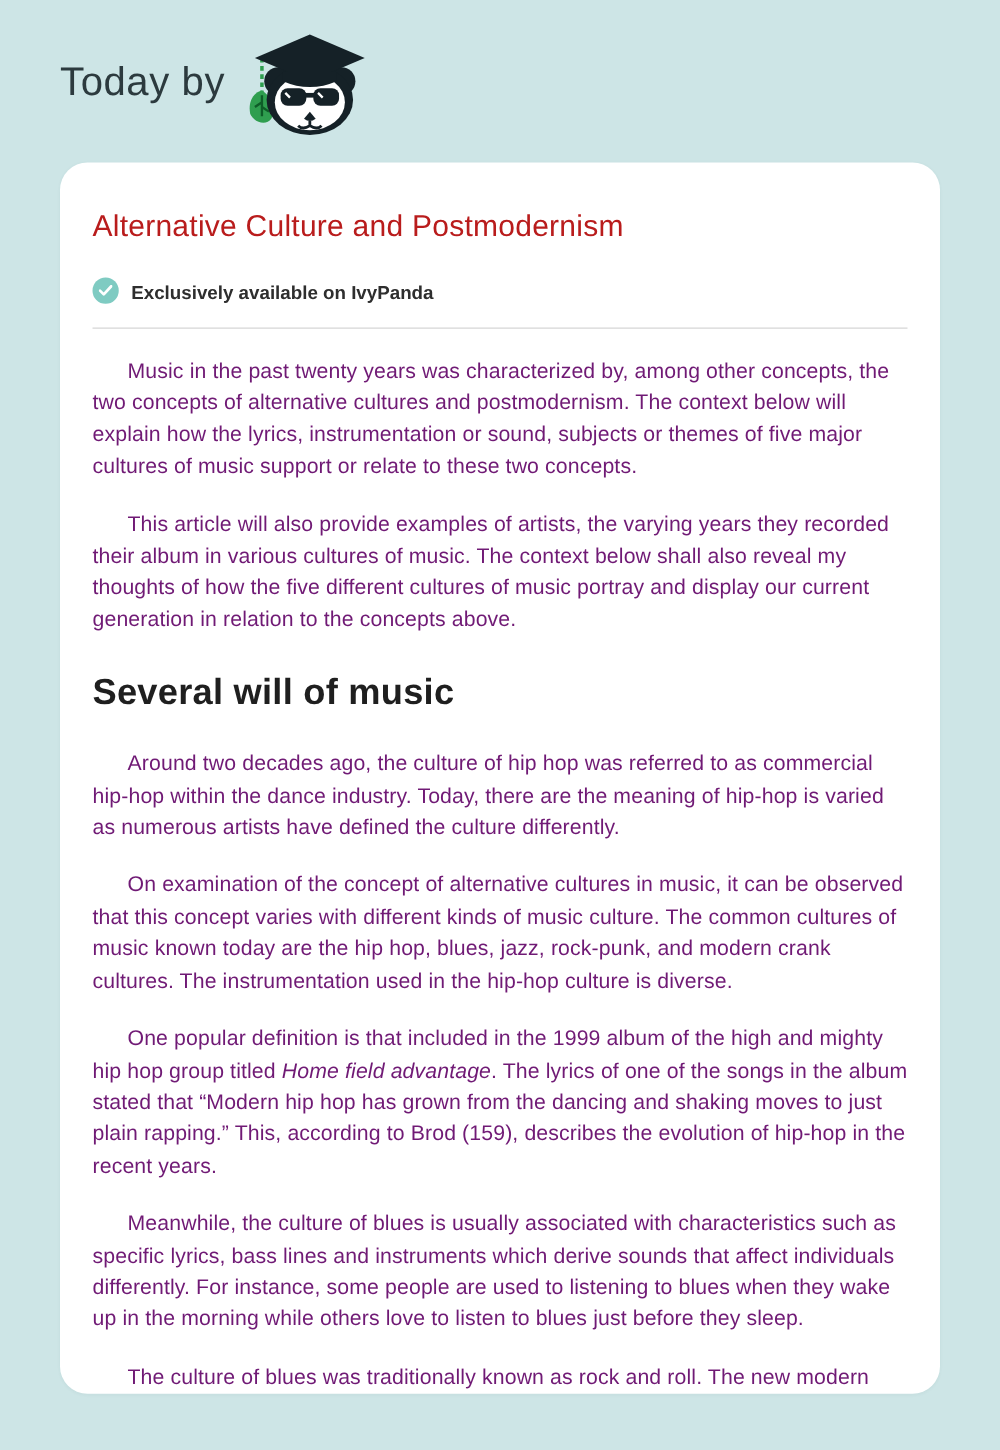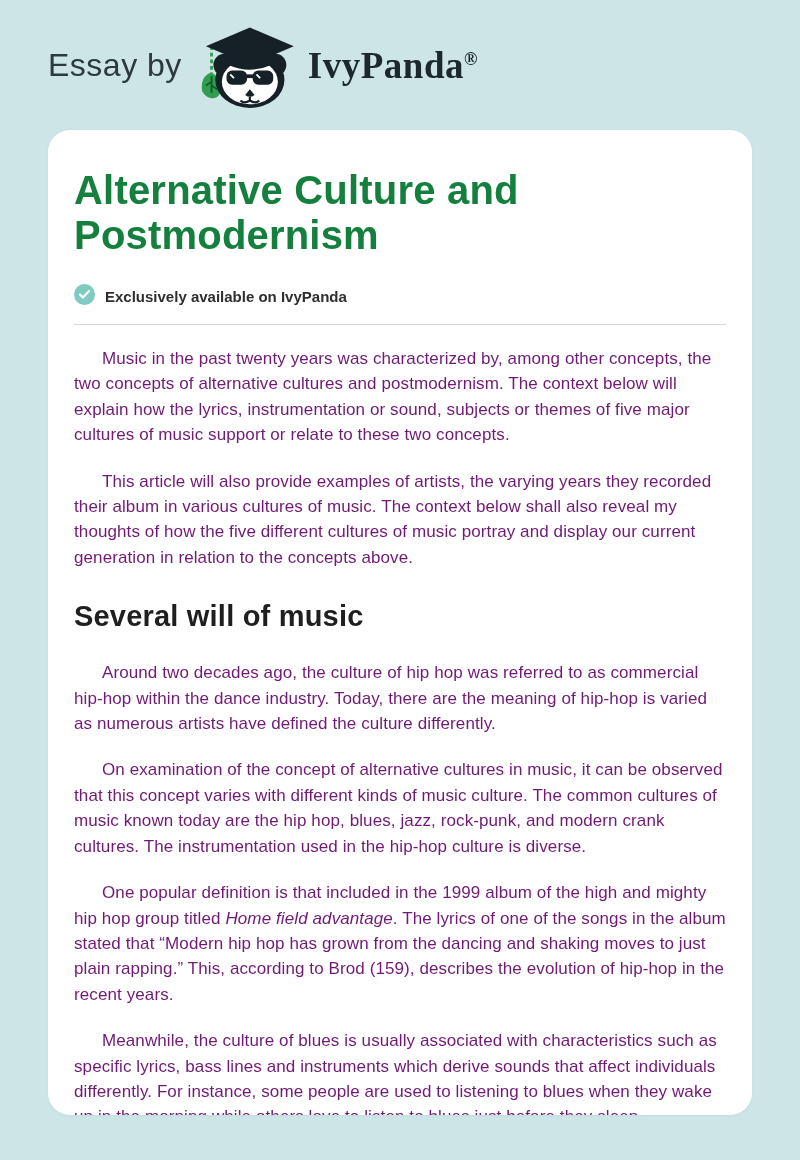--- a/index.html
+++ b/index.html
@@ -50,23 +50,23 @@
     margin: 0 48px;
     width: 704px;
     height: 985px;
     background: #ffffff;
     border-radius: 22px;
     padding: 38px 26px 30px 26px;
     overflow: hidden;
     box-shadow: 0 1px 3px rgba(40,80,80,0.05);
   }
   .article-title {
-    font-size: 40px;
-    font-weight: 700;
-    color: #15803d;
+    font-size: 24px;
+    font-weight: 400;
+    color: #b91c1c;
     letter-spacing: 0.2px;
     margin-bottom: 26px;
   }
   .badge-row {
     display: flex;
     align-items: flex-end;
     margin-bottom: 19px;
   }
   .check-circle {
     width: 21px;
@@ -106,21 +106,21 @@
     color: #1f1f1f;
     margin: 30px 0 27px 0;
     letter-spacing: 0.2px;
   }
   .article-body .it { font-style: italic; }
 </style>
 </head>
 <body>
 
 <header class="site-header">
-  <span class="essay-by">Essay by</span>
+  <span class="essay-by">Today by</span>
   <span class="logo-wrap">
     <svg class="logo-svg" width="104" height="86" viewBox="0 0 110 92" xmlns="http://www.w3.org/2000/svg">
 
       <path d="M16 26 L16 56" stroke="#2f9e4f" stroke-width="3" stroke-dasharray="4 3" fill="none"></path>
 
       <path d="M16 54 C8 56 4 64 6 74 C10 82 20 84 24 78 C28 72 26 60 16 54 Z" fill="#2f9e4f"></path>
       <path d="M16 58 L16 76 M16 64 L10 68 M16 68 L22 72" stroke="#0e5c28" stroke-width="2" fill="none"></path>
 
       <circle cx="30" cy="46" r="12" fill="#152127"></circle>
       <circle cx="84" cy="46" r="12" fill="#152127"></circle>
@@ -132,21 +132,20 @@
       <rect x="60" y="52" width="22" height="15" rx="6" fill="#152127"></rect>
       <rect x="52" y="56" width="10" height="4" fill="#152127"></rect>
       <path d="M36 56 L40 60 M64 56 L68 60" stroke="#ffffff" stroke-width="2"></path>
 
       <path d="M57 72 L52 78 Q57 82 62 78 Z" fill="#152127"></path>
       <path d="M57 80 L57 84 M57 84 Q51 88 47 84 M57 84 Q63 88 67 84" stroke="#152127" stroke-width="2.4" fill="none"></path>
 
       <path d="M10 26 L57 6 L104 26 L57 46 Z" fill="#152127"></path>
       <path d="M34 38 L34 46 Q57 56 80 46 L80 38" fill="#152127"></path>
     </svg>
-    <span class="brand-name"><span>IvyPanda</span><span class="brand-reg">®</span></span>
   </span>
 </header>
 
 <main class="card">
   <h1 class="article-title">Alternative Culture and Postmodernism</h1>
 
   <div class="badge-row">
     <span class="check-circle">
       <svg width="11" height="9" viewBox="0 0 11 9">
           <path d="M1 4.5 L4 7.5 L10 1" stroke="#ffffff" stroke-width="2.2" fill="none" stroke-linecap="round" stroke-linejoin="round"></path>

